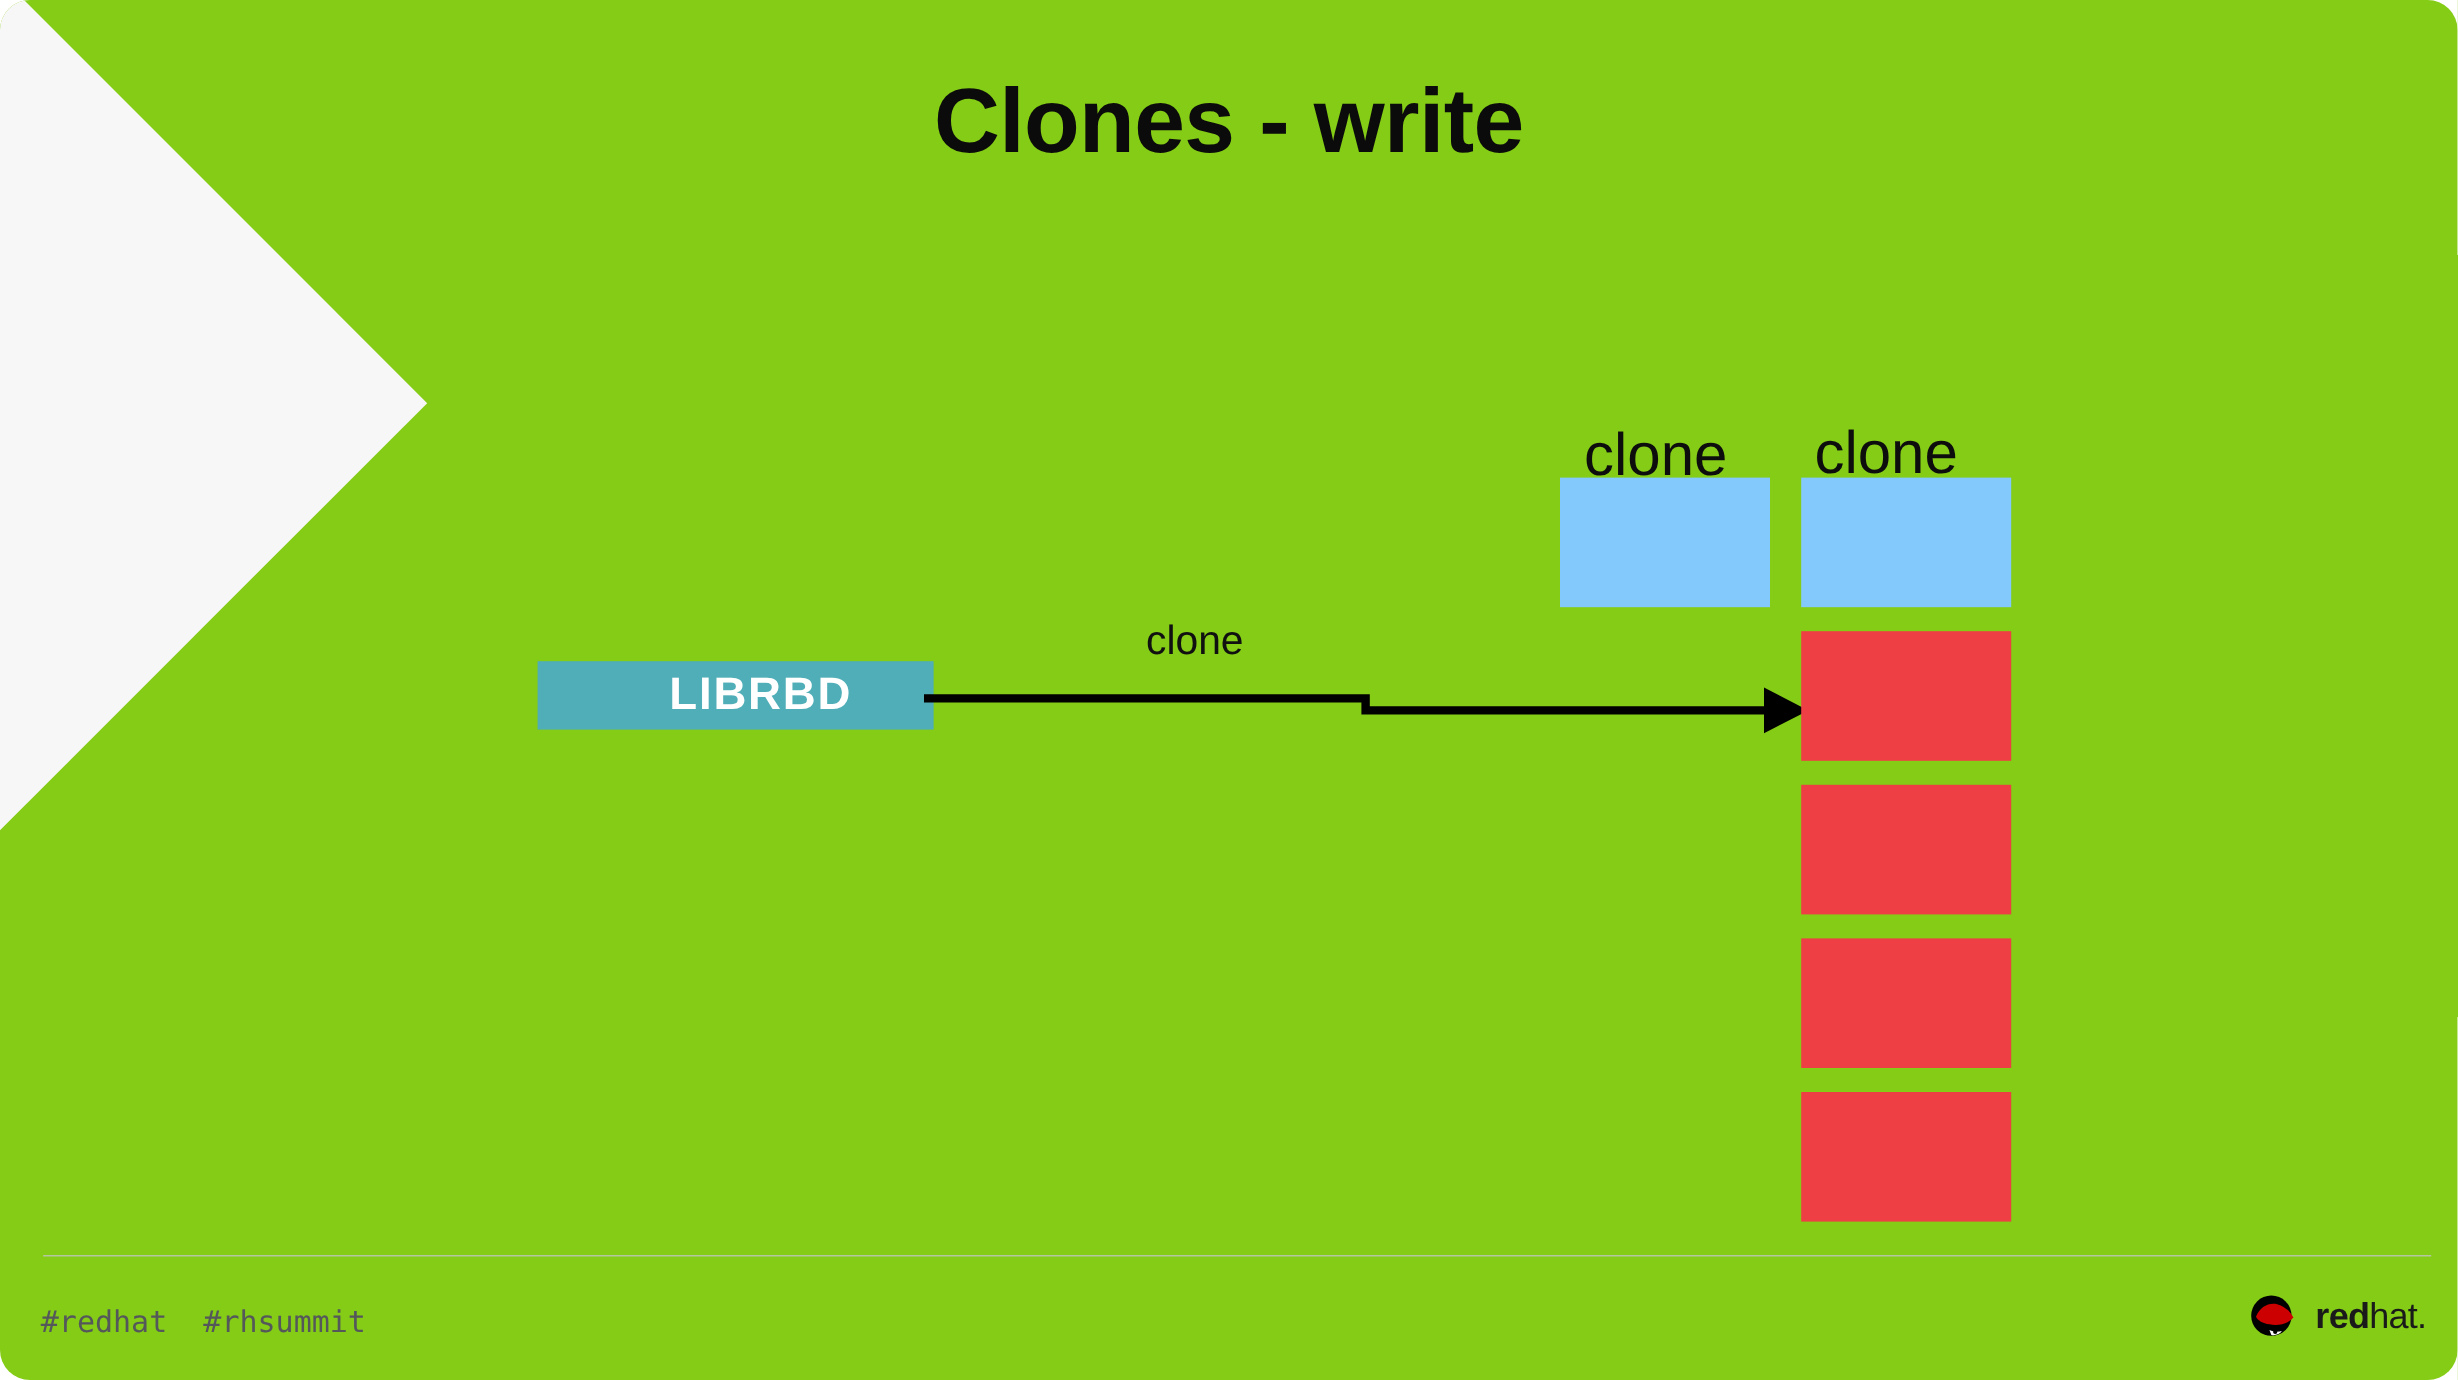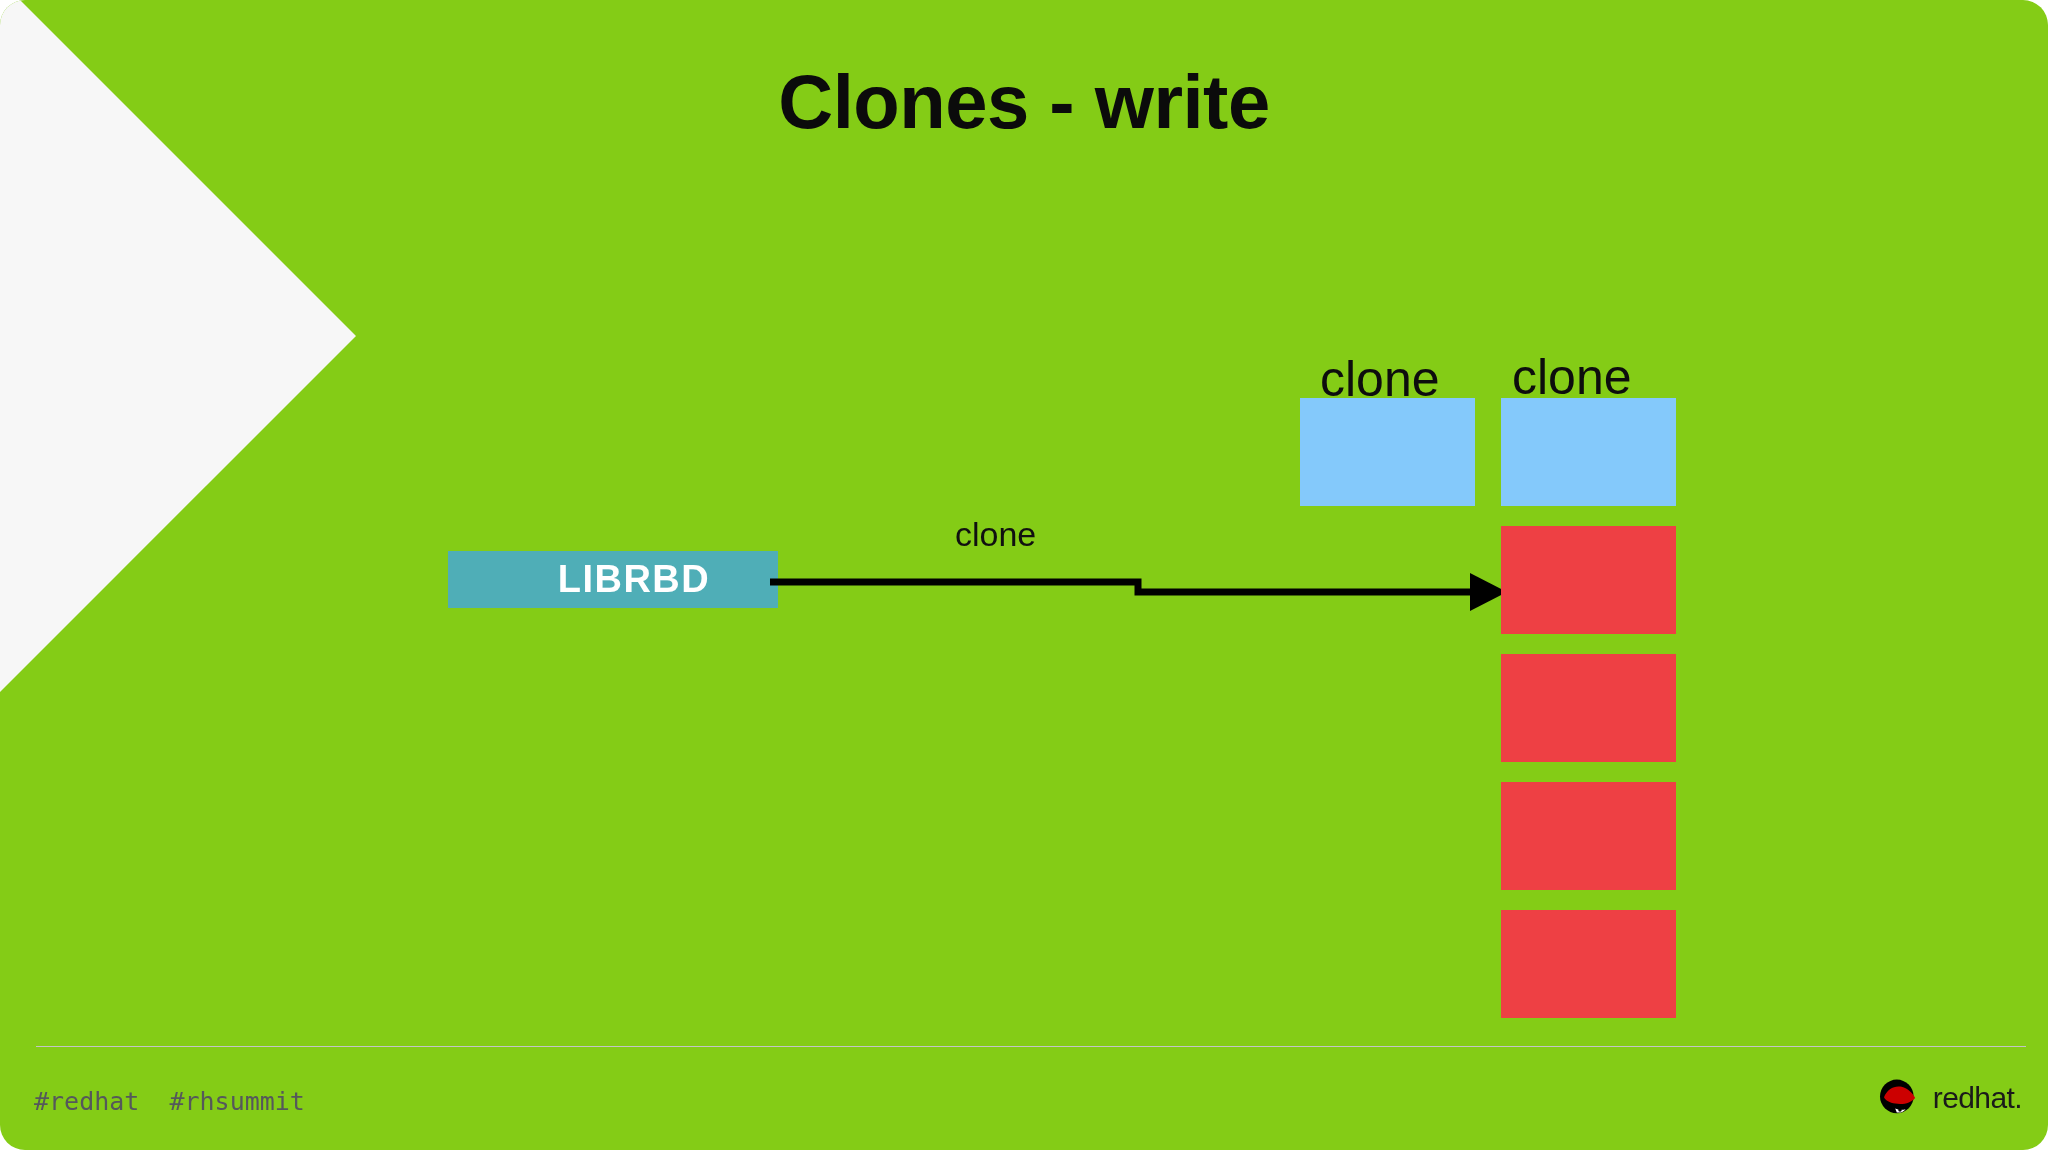--- a/index.html
+++ b/index.html
@@ -141,21 +141,21 @@
     gap: 9px;
   }
   .brand-mark { width: 48px; height: 40px; display: block; }
   .brand-word {
     font-size: 30px;
     color: #1a1a1a;
     letter-spacing: -0.6px;
     line-height: 1;
     white-space: nowrap;
   }
-  .brand-word .w-bold { font-weight: normal; }
+  .brand-word .w-bold { font-weight: bold; }
 </style>
 </head>
 <body>
 
 <div id="slide">
 
   <div class="corner-tl"></div>
 
   <div class="slide-title">Clones - write</div>
 

